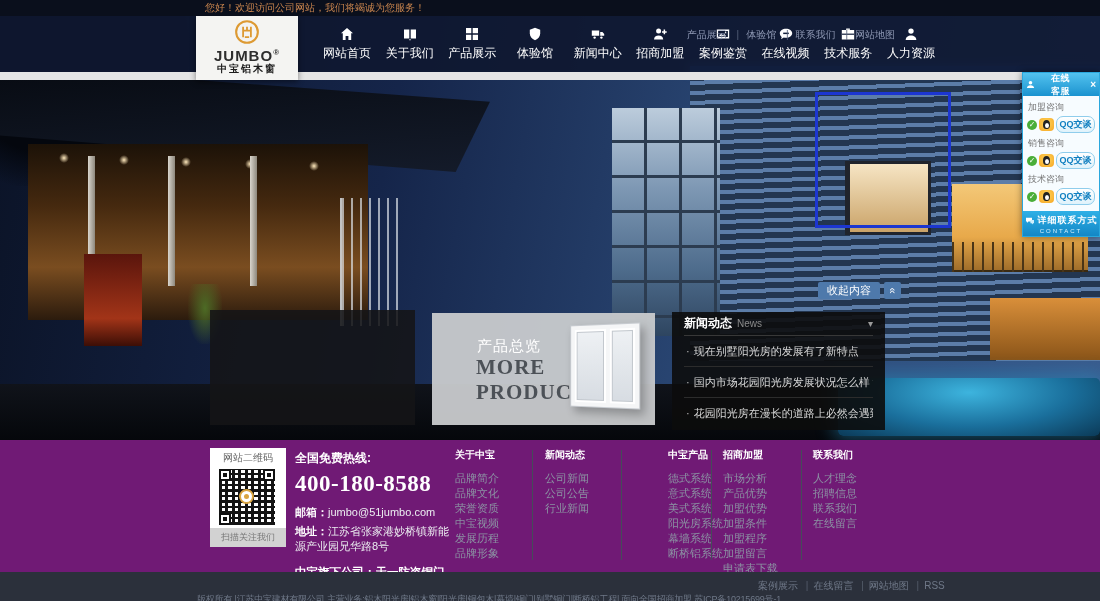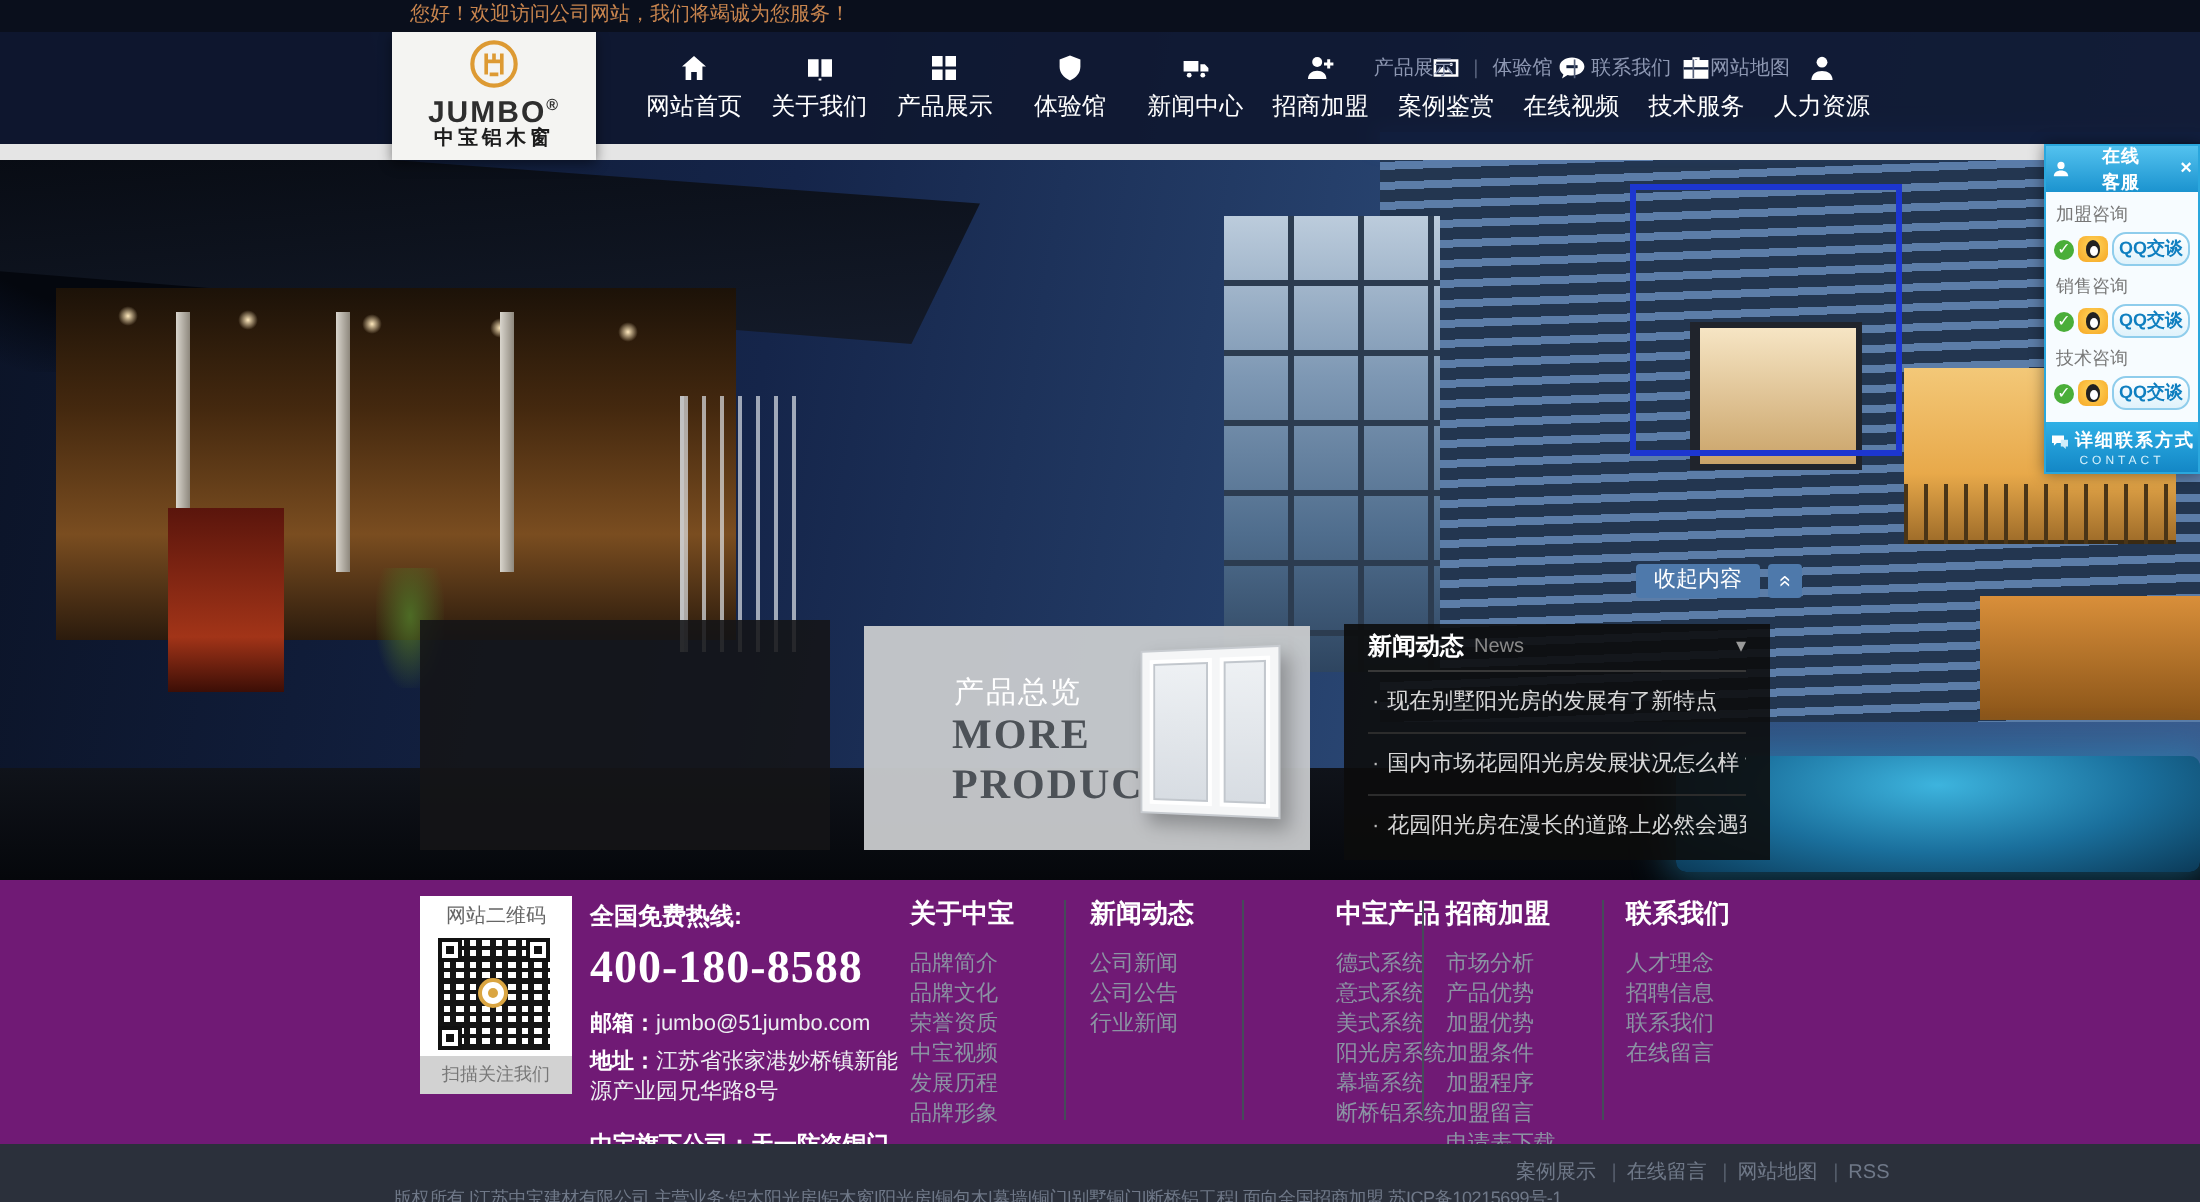--- a/index.html
+++ b/index.html
@@ -147,21 +147,21 @@
 
   .contact{position:absolute;left:295px;top:10px;width:162px;color:#eceef1;}
   .hl-label{font-size:12px;font-weight:bold;color:#fff;}
   .hl-num{font-family:"Liberation Serif","DejaVu Serif",serif;font-weight:bold;font-size:23px;color:#fff;
           margin:4px 0 8px;letter-spacing:.5px;}
   .c-line{font-size:11px;line-height:15px;margin-bottom:4px;}
   .c-line b{color:#fff;}
   .subsid{margin-top:11px;font-size:11.5px;font-weight:bold;color:#fff;}
 
   .fcol{position:absolute;top:8px;}
-  .fcol h4{margin:0 0 9px;color:#fff;font-size:13px;font-weight:bold;}
+  .fcol h4{margin:0 0 9px;color:#fff;font-size:10px;font-weight:bold;}
   .flink{color:#8b93a3;font-size:11px;line-height:14px;margin-bottom:1px;cursor:pointer;}
   .fdiv{position:absolute;top:10px;width:1px;height:110px;background:#454b59;}
 
   
   .bottombar{position:absolute;top:572px;left:0;width:100%;height:29px;background:#2b303b;z-index:5;}
   .copyright{position:absolute;left:197px;top:21px;font-size:9px;color:#6f7888;white-space:nowrap;letter-spacing:-.2px;}
   .blinks{position:absolute;left:758px;top:7px;font-size:10px;color:#6f7888;white-space:nowrap;}
   .blinks span{cursor:pointer;}
   .blinks span + span::before{content:"|";margin:0 5px;color:#555d6b;}
 </style>

